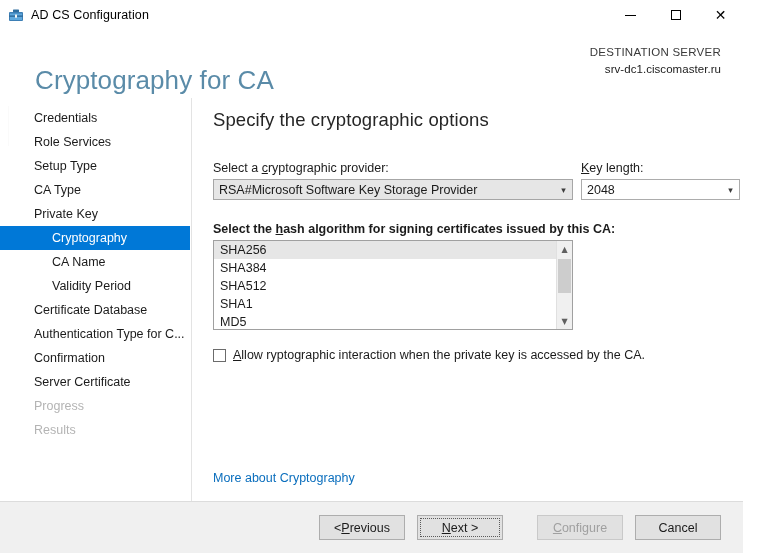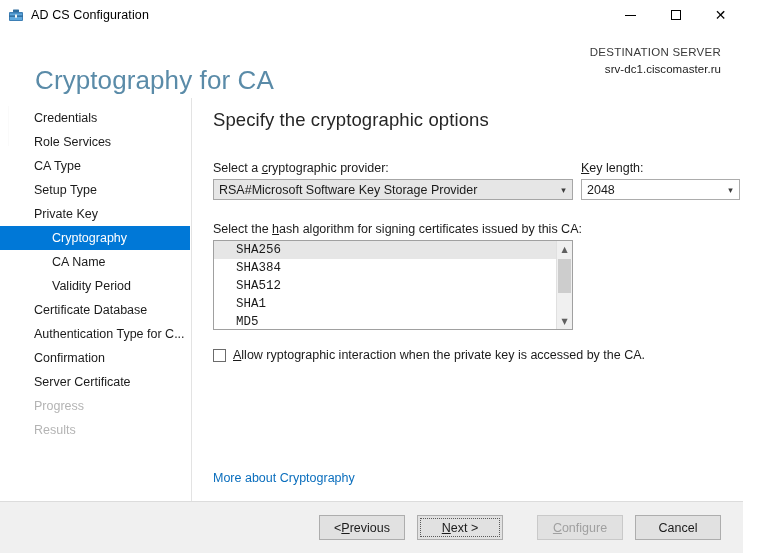--- a/index.html
+++ b/index.html
@@ -221,47 +221,46 @@
     width: 17px;
     height: 100%;
     display: flex;
     align-items: center;
     justify-content: center;
     font-size: 9px;
     color: #3c3c3c;
     font-family: "DejaVu Sans", sans-serif;
   }
 
-  .hash-label { margin-top: 22px; }
+  .hash-label { margin-top: 22px; font-weight: bold; }
 
   .listbox {
     margin-top: 4px;
     width: 360px;
     height: 90px;
     box-sizing: border-box;
     border: 1px solid #a0a0a0;
     background: #ffffff;
     position: relative;
     overflow: hidden;
     display: flex;
   }
   .listbox-items {
     flex: 1 1 auto;
     padding: 0;
     overflow: hidden;
   }
   .list-item {
     height: 18px;
     line-height: 18px;
-    padding-left: 22px;
+    padding-left: 6px;
     font-size: 12.5px;
     color: #1b1b1b;
     white-space: nowrap;
     cursor: default;
-    font-family: Liberation Mono, monospace;
   }
   .list-item.selected { background: #e6e6e6; }
 
   .vscroll {
     width: 16px;
     flex: 0 0 16px;
     background: #f0f0f0;
     border-left: 1px solid #e0e0e0;
     position: relative;
     box-sizing: border-box;
@@ -402,22 +401,22 @@
       <div class="dest-server">srv-dc1.ciscomaster.ru</div>
     </div>
   </div>
 
   <div class="body-area">
 
     <div class="sidebar">
       <div class="rail"></div>
       <div class="nav-item">Credentials</div>
       <div class="nav-item">Role Services</div>
+      <div class="nav-item">Setup Type</div>
       <div class="nav-item">CA Type</div>
-      <div class="nav-item">Setup Type</div>
       <div class="nav-item">Private Key</div>
       <div class="nav-item indent selected">Cryptography</div>
       <div class="nav-item indent">CA Name</div>
       <div class="nav-item indent">Validity Period</div>
       <div class="nav-item">Certificate Database</div>
       <div class="nav-item">Authentication Type for C...</div>
       <div class="nav-item">Confirmation</div>
       <div class="nav-item">Server Certificate</div>
       <div class="nav-item disabled">Progress</div>
       <div class="nav-item disabled">Results</div>

